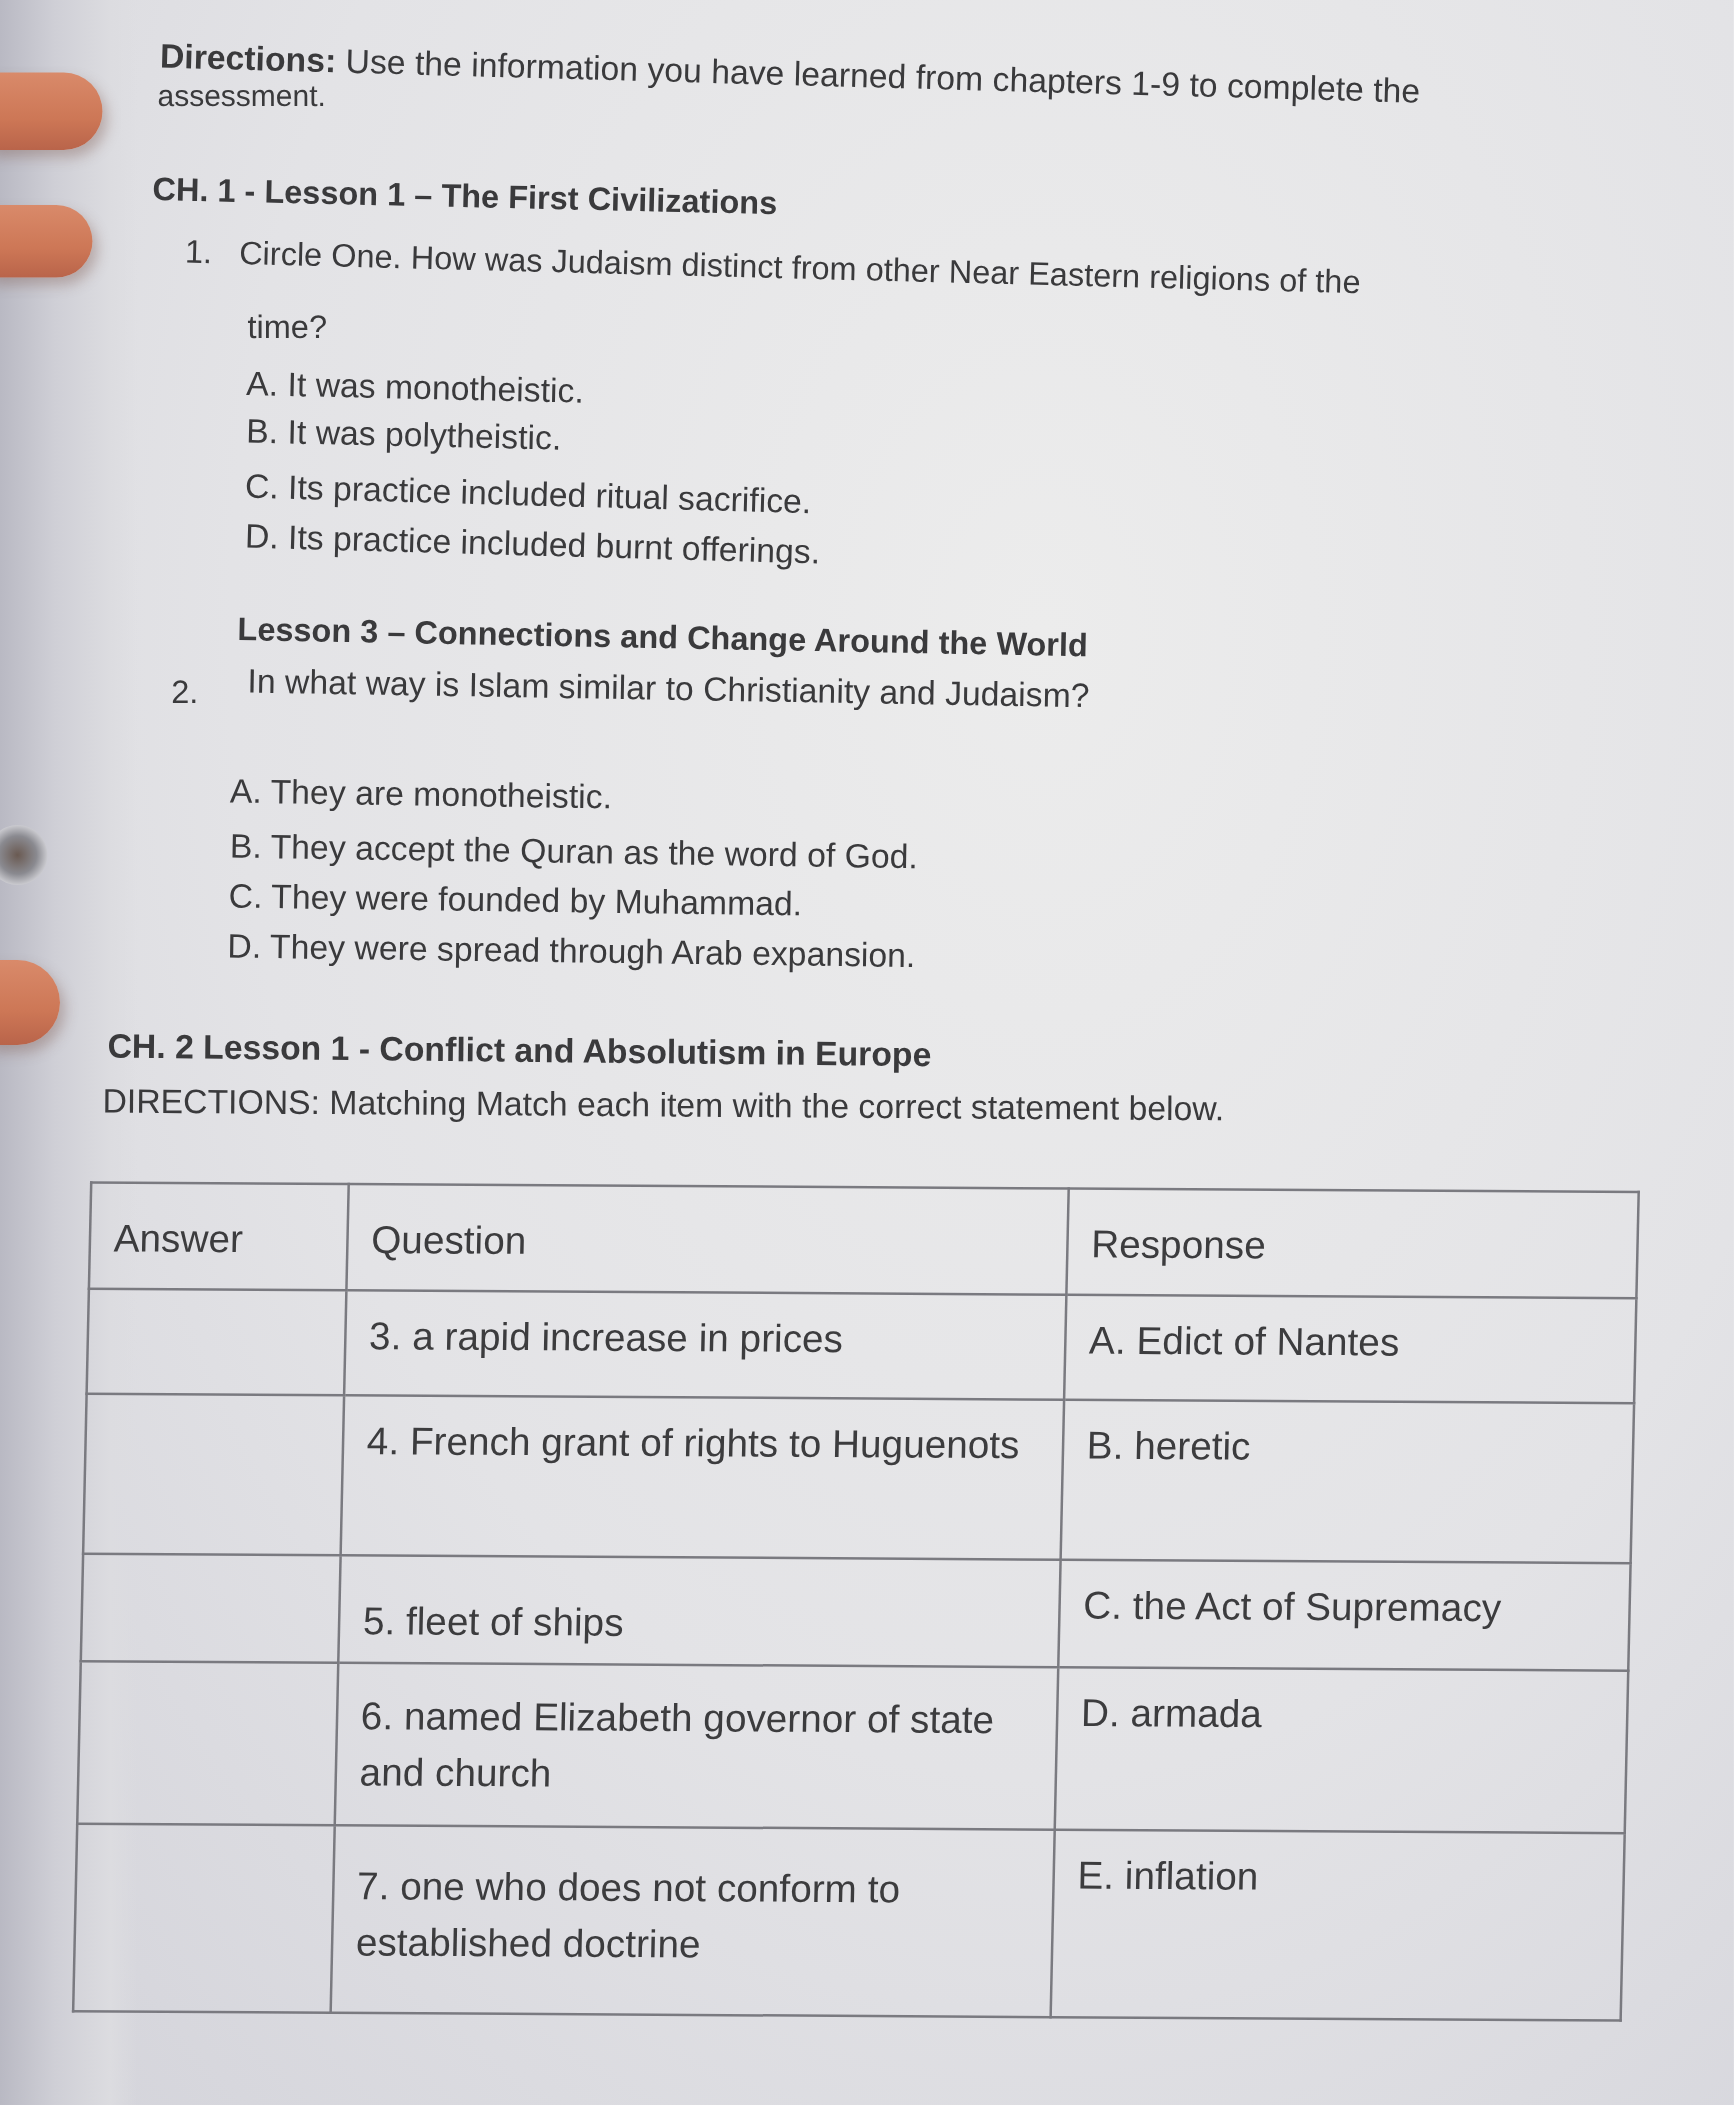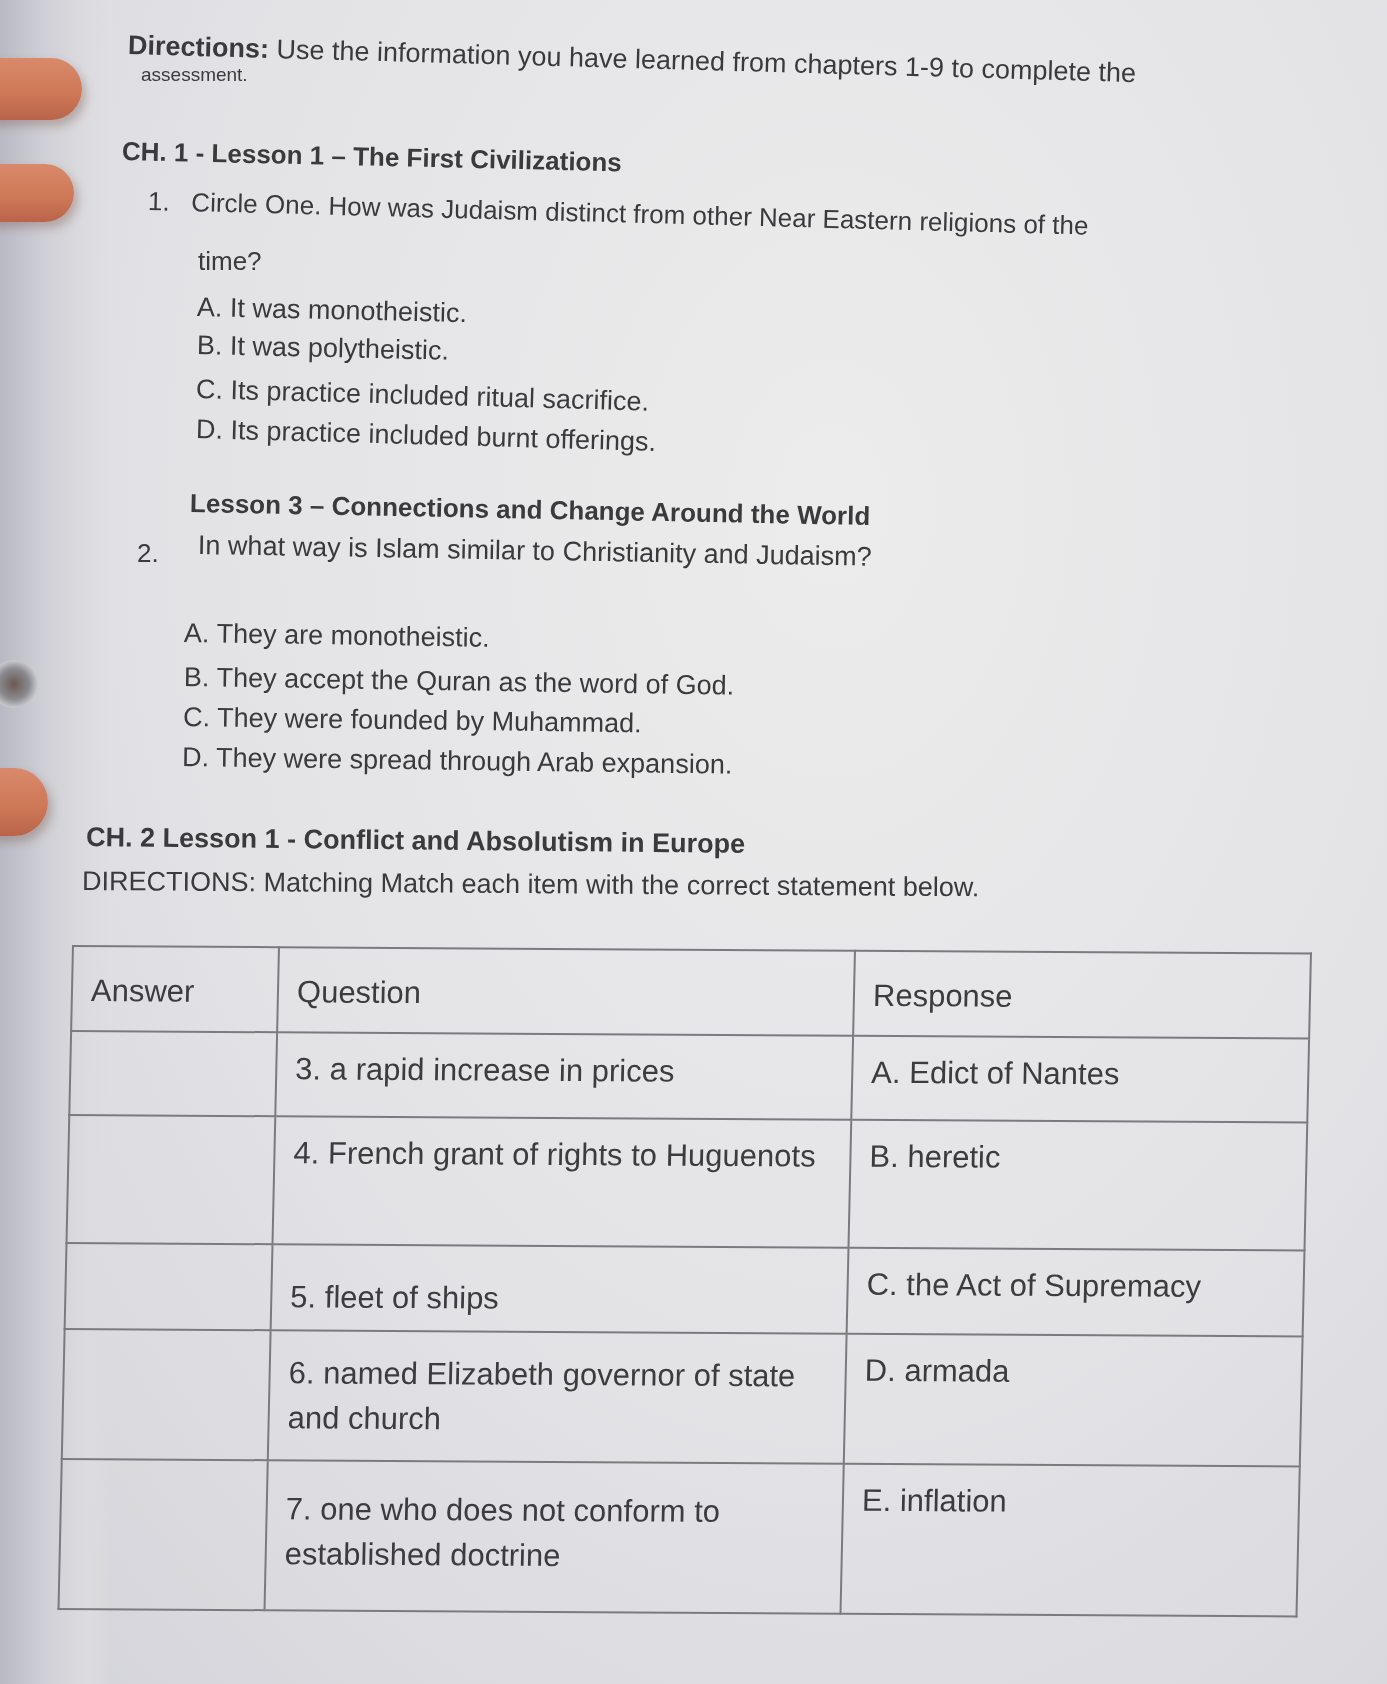--- a/index.html
+++ b/index.html
@@ -21,21 +21,21 @@
       background: linear-gradient(180deg, #d98a6a 0%, #cd7756 60%, #b9644a 100%);
       box-shadow: 4px 6px 10px rgba(120,80,70,0.35);
     }
     .ring-hole {
       position: absolute; left: -10px; top: 660px; width: 48px; height: 48px; border-radius: 50%;
       background: radial-gradient(circle, #6a5a52 0%, #8a8a90 45%, #c9c9ce 70%);
     }
     .t { position: absolute; white-space: nowrap; transform-origin: left center; }
     .directions { left: 128px; top: 30px; font-size: 27px; transform: rotate(1.6deg); }
     .directions .lbl { font-weight: bold; }
-    .directions-cont { left: 126px; top: 64px; font-size: 19px; margin-left: 15px; }
+    .directions-cont { left: 126px; top: 64px; font-size: 24px; }
     .h1 { left: 122px; top: 136px; font-size: 26px; font-weight: bold; transform: rotate(1.3deg); }
     .q1 { left: 143px; top: 184px; font-size: 26px; transform: rotate(1.5deg); }
     .q1-cont { left: 198px; top: 214px; font-size: 26px; margin-top: 32px; }
     .opt { font-size: 27px; }
     .h2 { left: 190px; top: 488px; font-size: 26px; font-weight: bold; transform: rotate(1.1deg); }
     .q2-num { left: 137px; top: 538px; font-size: 26px; }
     .q2 { left: 198px; top: 530px; font-size: 27px; transform: rotate(1deg); }
     .h3 { left: 86px; top: 822px; font-size: 27px; font-weight: bold; transform: rotate(0.6deg); }
     .dir2 { left: 82px; top: 866px; font-size: 27px; transform: rotate(0.4deg); }
 

